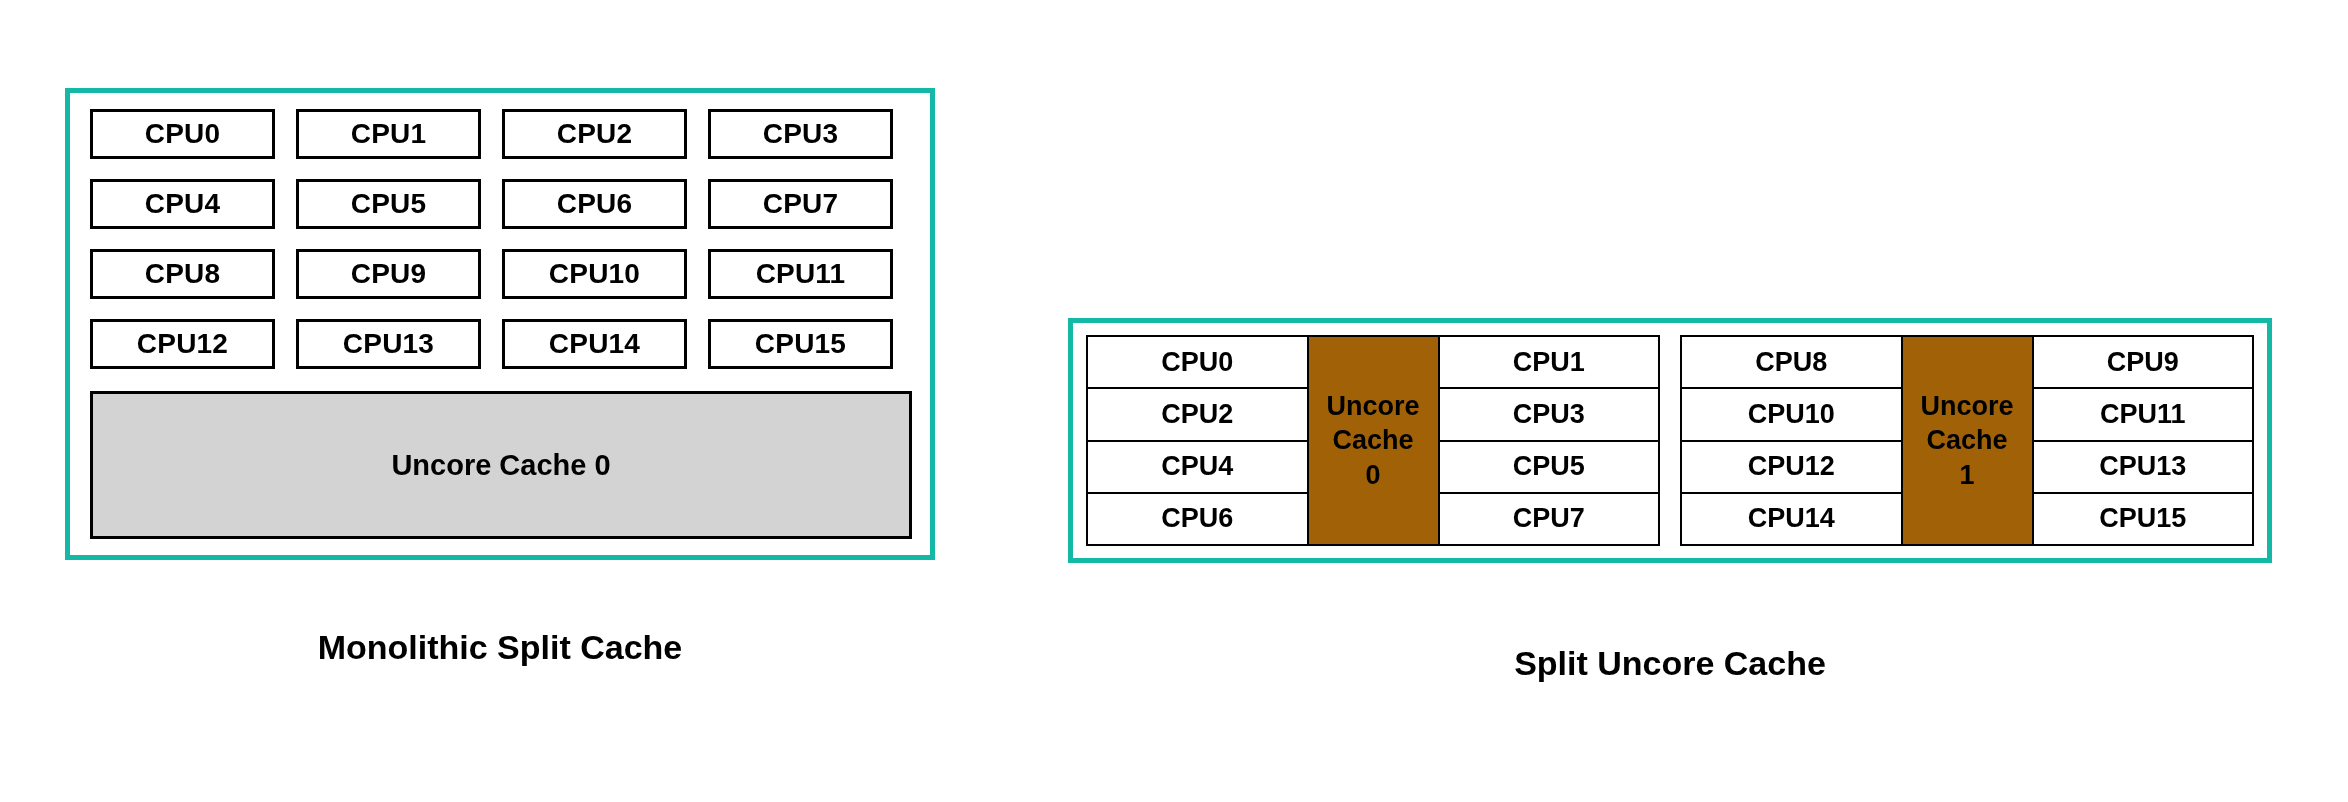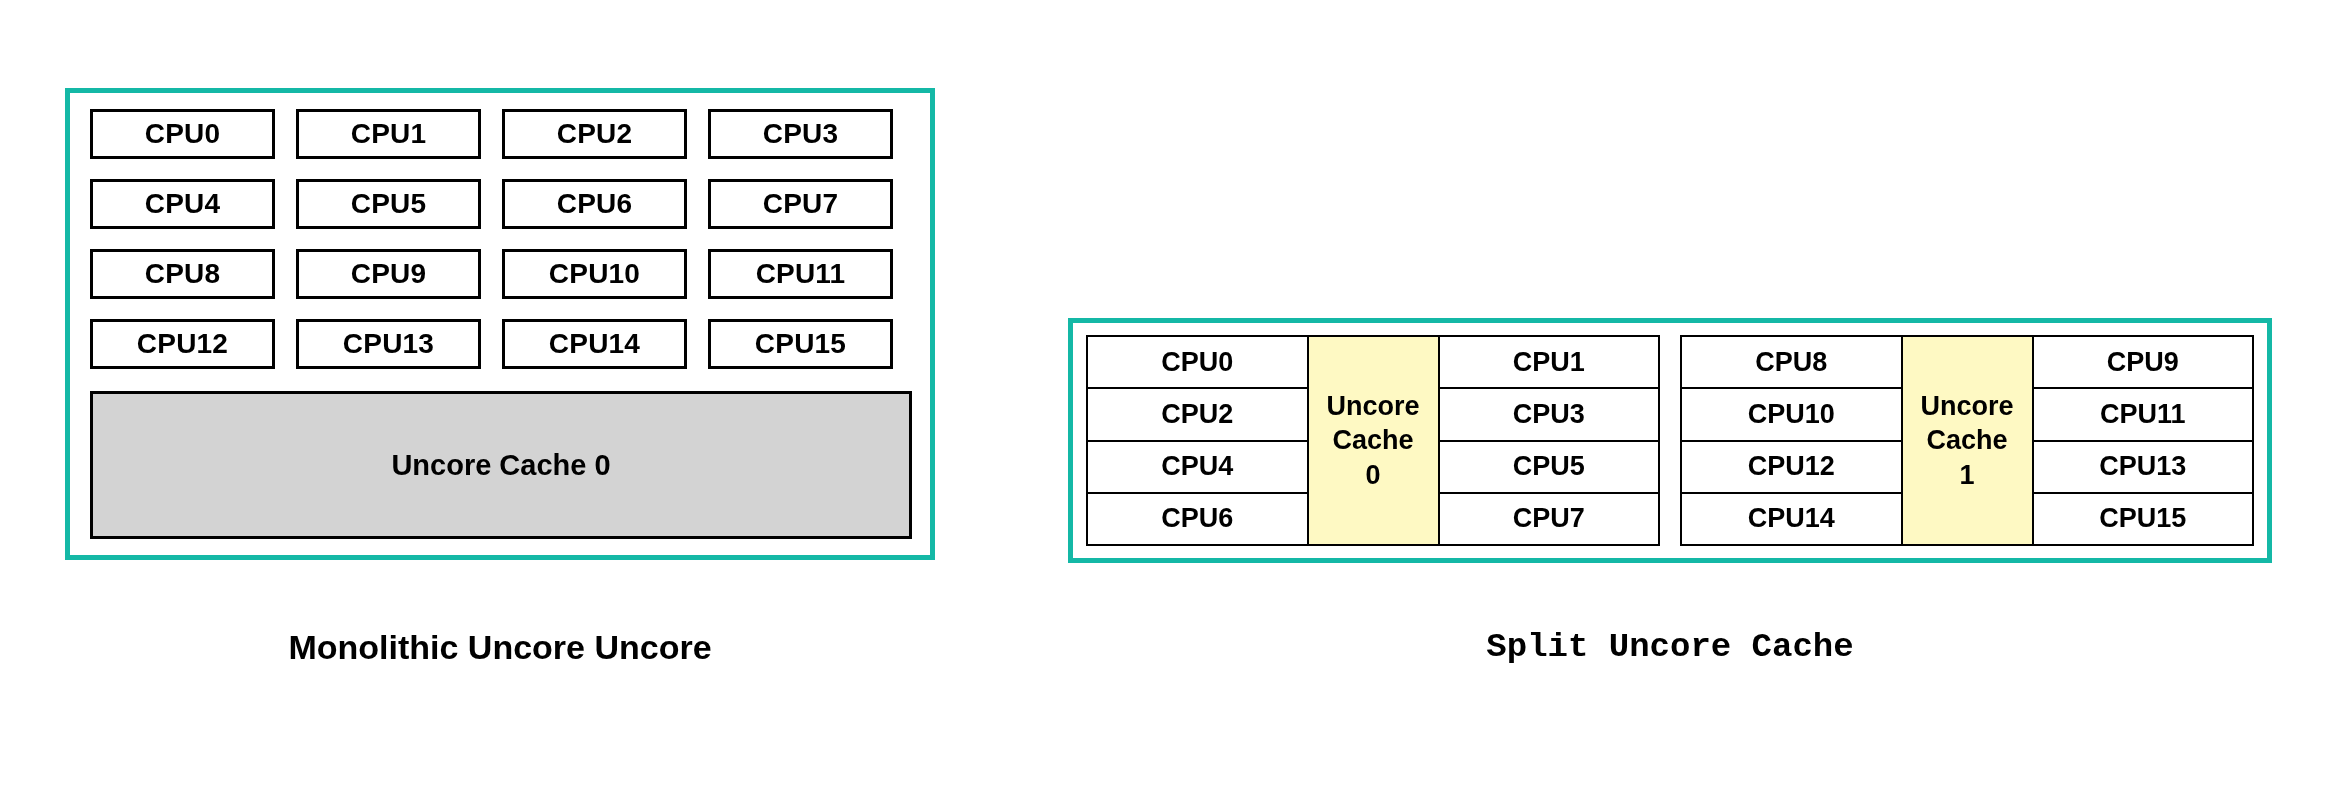--- a/index.html
+++ b/index.html
@@ -111,21 +111,21 @@
     font-size: 27px;
     font-weight: bold;
     color: #000000;
   }
   .split-cpu:last-child { margin-bottom: 0; }
 
   .split-cache {
     box-sizing: border-box;
     width: 133px;
     border: 2px solid #000000;
-    background: #fef9c3;
+    background: #a16207;
     display: flex;
     flex-direction: column;
     align-items: center;
     justify-content: center;
     font-size: 27px;
     font-weight: bold;
     color: #000000;
     line-height: 1.27;
     margin: 0 -2px;
     position: relative;
@@ -142,23 +142,22 @@
     white-space: nowrap;
     text-align: center;
   }
   #caption-mono {
     left: 65px;
     top: 628px;
     width: 870px;
   }
   #caption-split {
     left: 1068px;
-    top: 628px;
+    top: 644px;
     width: 1204px;
-    font-family: Liberation Mono, monospace;
   }
 </style>
 </head>
 <body>
 
 <div class="outer-frame" id="mono-frame">
 
   <div id="mono-grid">
     <div class="mono-cpu">CPU0</div>
     <div class="mono-cpu">CPU1</div>
@@ -177,21 +176,21 @@
 
     <div class="mono-cpu">CPU12</div>
     <div class="mono-cpu">CPU13</div>
     <div class="mono-cpu">CPU14</div>
     <div class="mono-cpu">CPU15</div>
   </div>
 
   <div id="mono-cache">Uncore Cache 0</div>
 </div>
 
-<div class="caption" id="caption-mono">Monolithic Uncore Uncore</div>
+<div class="caption" id="caption-mono">Monolithic Split Cache</div>
 
 <div class="outer-frame" id="split-frame">
 
   <div id="split-inner">
 
     <div class="split-group">
       <div class="split-col cpus">
         <div class="split-cpu">CPU0</div>
         <div class="split-cpu">CPU2</div>
         <div class="split-cpu">CPU4</div>

